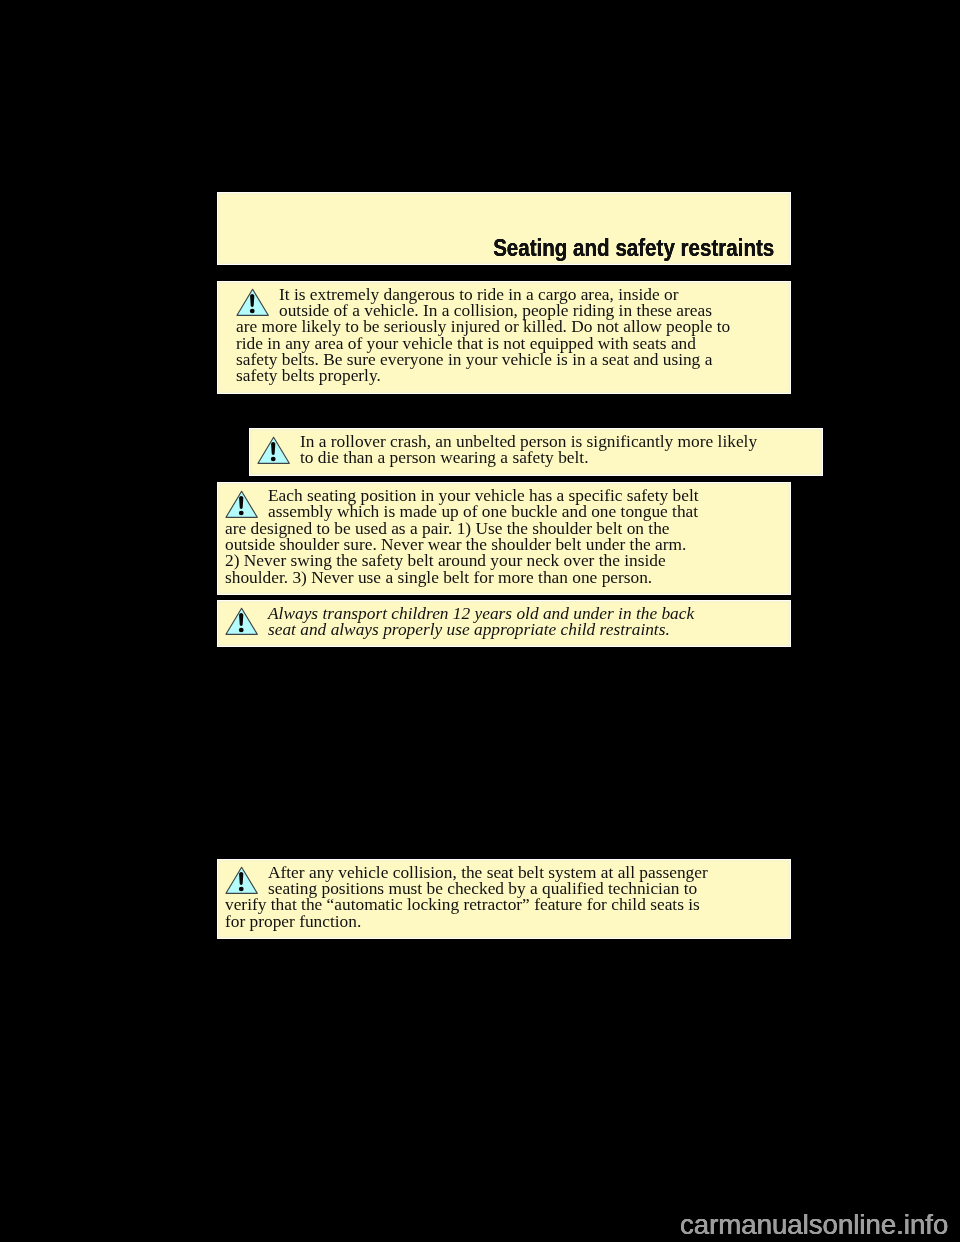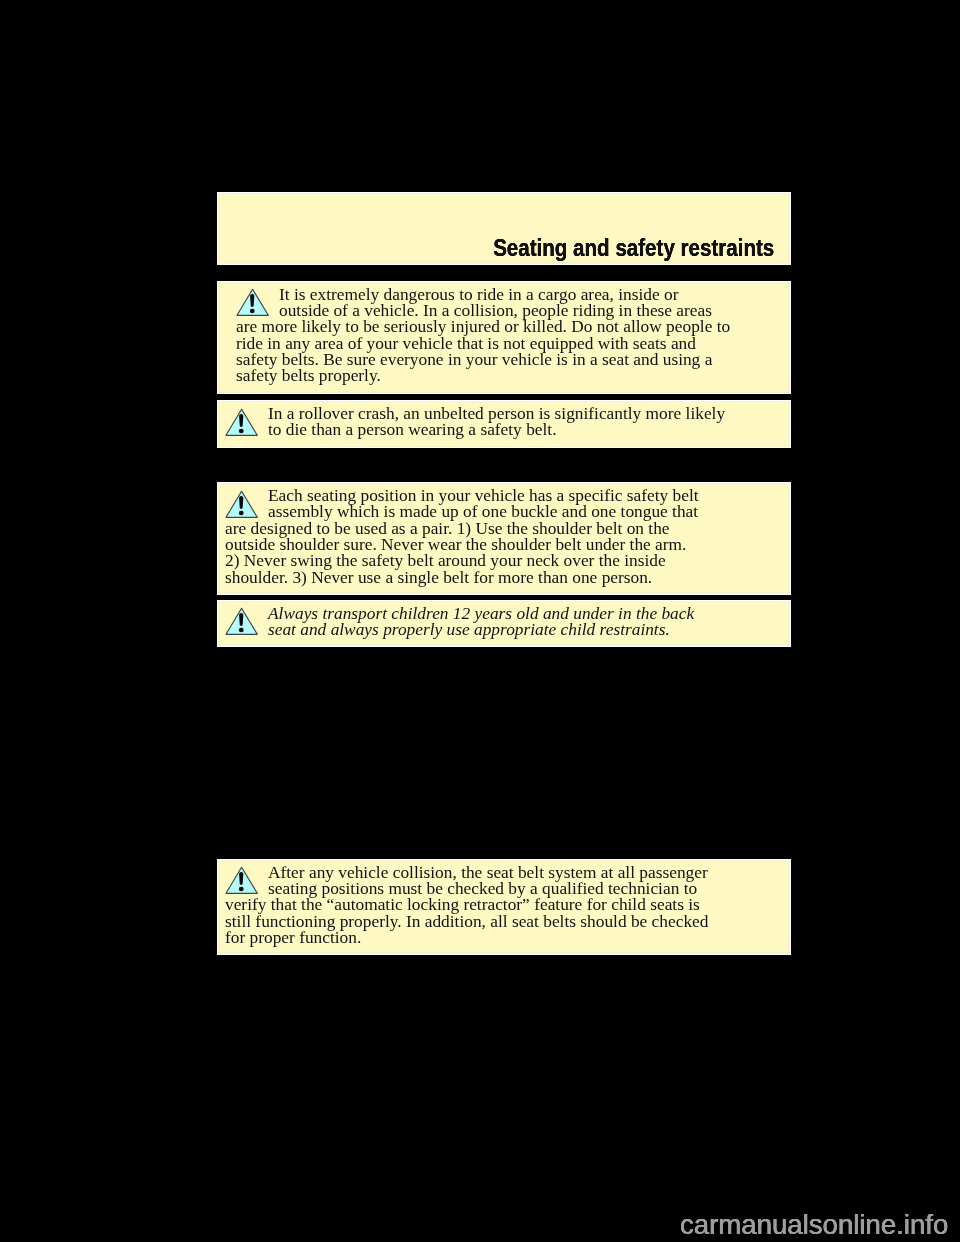--- a/index.html
+++ b/index.html
@@ -42,21 +42,21 @@
     font-family: "Liberation Sans", sans-serif;
     font-weight: bold;
     font-size: 24.6px;
     color: #111;
     white-space: nowrap;
     transform: scaleX(0.836) translateZ(0);
     transform-origin: 100% 50%;
     text-shadow: 0 0 0.35px #111, 0 0 0.35px #111;
   }
   .warn-1 { top: 280.7px; padding-left: 11px; }
-  .warn-2 { top: 400px; }
+  .warn-2 { top: 428px; margin-left: 32px; }
   .warn-3 { top: 482px; }
   .warn-4 { top: 599.7px; font-style: italic; }
   .warn-5 { top: 858.7px; }
   .warn-body {
     position: relative;
     padding: 6.1px 12px 9.1px 8px;
   }
   .warn-line {
     font-family: "Liberation Serif", serif;
     font-size: 17.35px;
@@ -167,21 +167,20 @@
     <div class="warn-body">
       <svg class="tri" viewBox="0 0 40 40">
         <path class="tri-outline" d="M20.6 11.3 L36.3 37.3 L5.0 37.3 Z" fill="#b4fbfb" stroke="#3c4447" stroke-width="1.15" stroke-linejoin="round"></path>
         <path class="tri-bang" d="M20.2 16.1 c1.28 0 2.2 0.98 2.1 2.15 l-0.62 9.35 c-0.05 0.8 -0.68 1.4 -1.48 1.4 c-0.8 0 -1.43 -0.6 -1.48 -1.4 l-0.62 -9.35 C18.0 17.08 18.92 16.1 20.2 16.1 Z" fill="#080808"></path>
         <ellipse class="tri-dot" cx="20.25" cy="32.9" rx="2.4" ry="2.25" fill="#080808"></ellipse>
       </svg>
       <div class="warn-lines">
             <div class="warn-line ind">After any vehicle collision, the seat belt system at all passenger</div>
             <div class="warn-line ind">seating positions must be checked by a qualified technician to</div>
             <div class="warn-line">verify that the “automatic locking retractor” feature for child seats is</div>
-            <div class="warn-line">still functioning properly. In addition, all seat belts should be checked</div>
             <div class="warn-line">for proper function.</div>
           </div>
     </div>
   </div>
 </div>
 
   <div class="watermark">carmanualsonline.info</div>
 
 </div>
 

